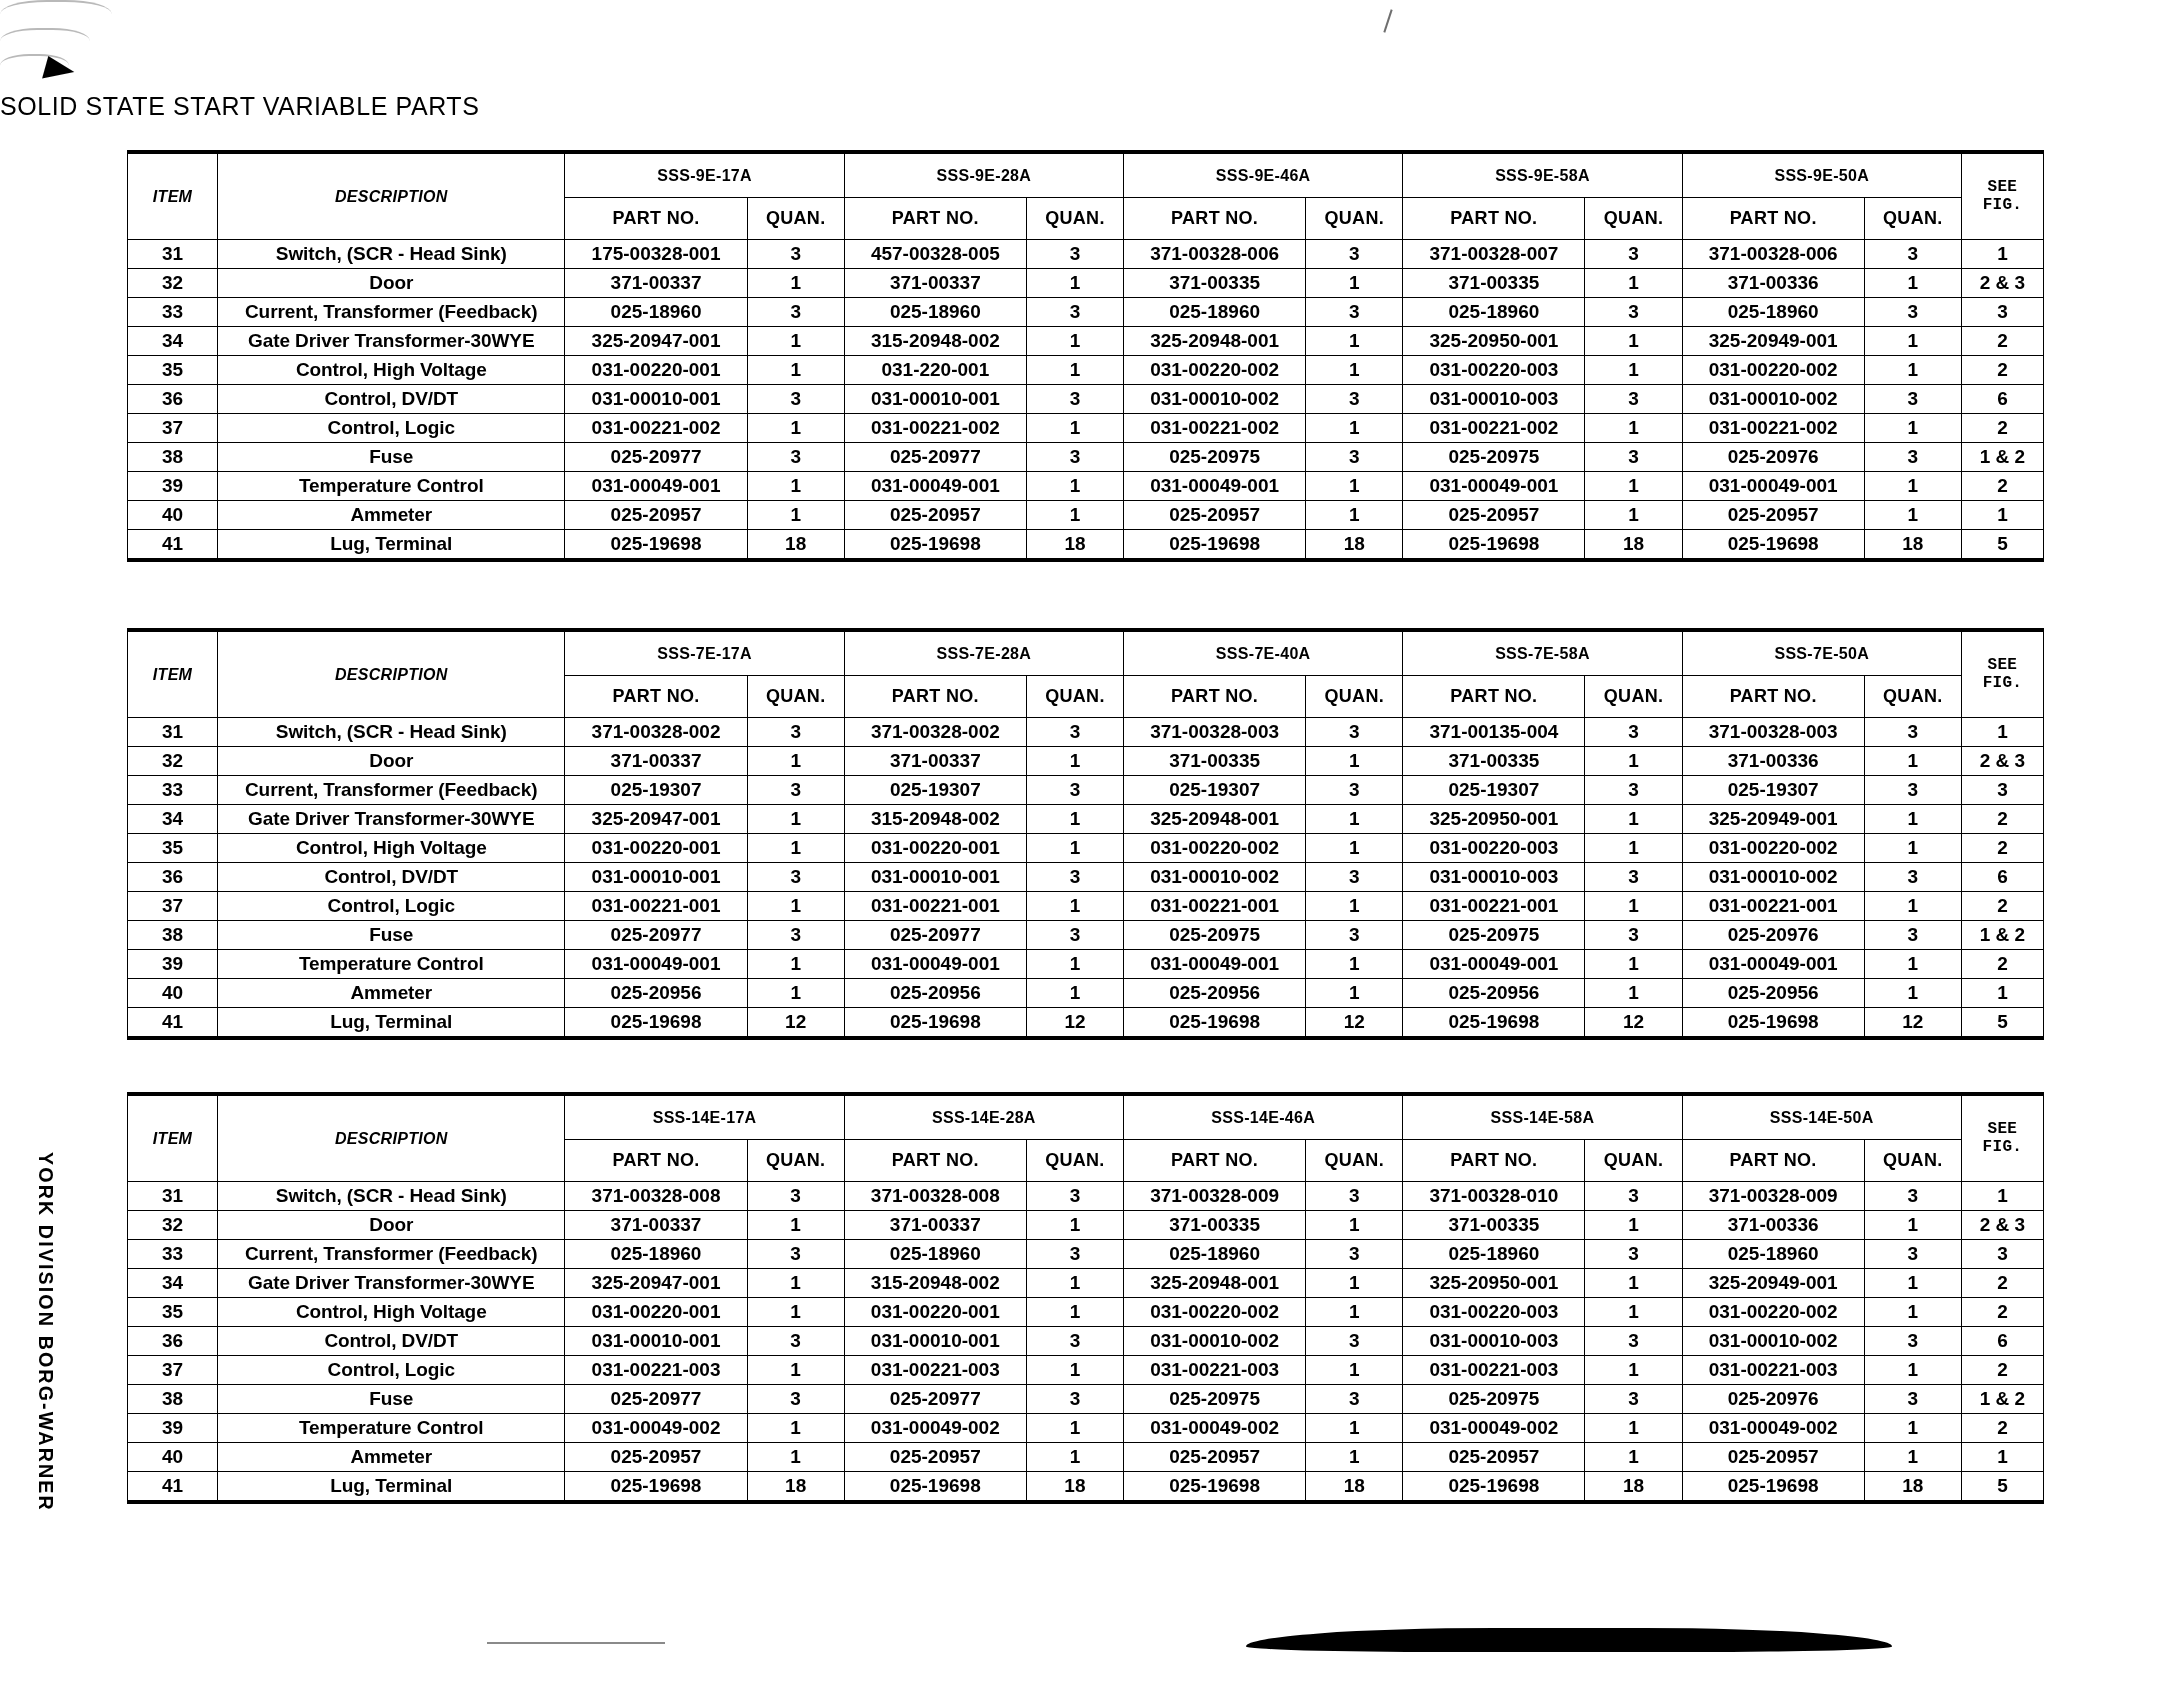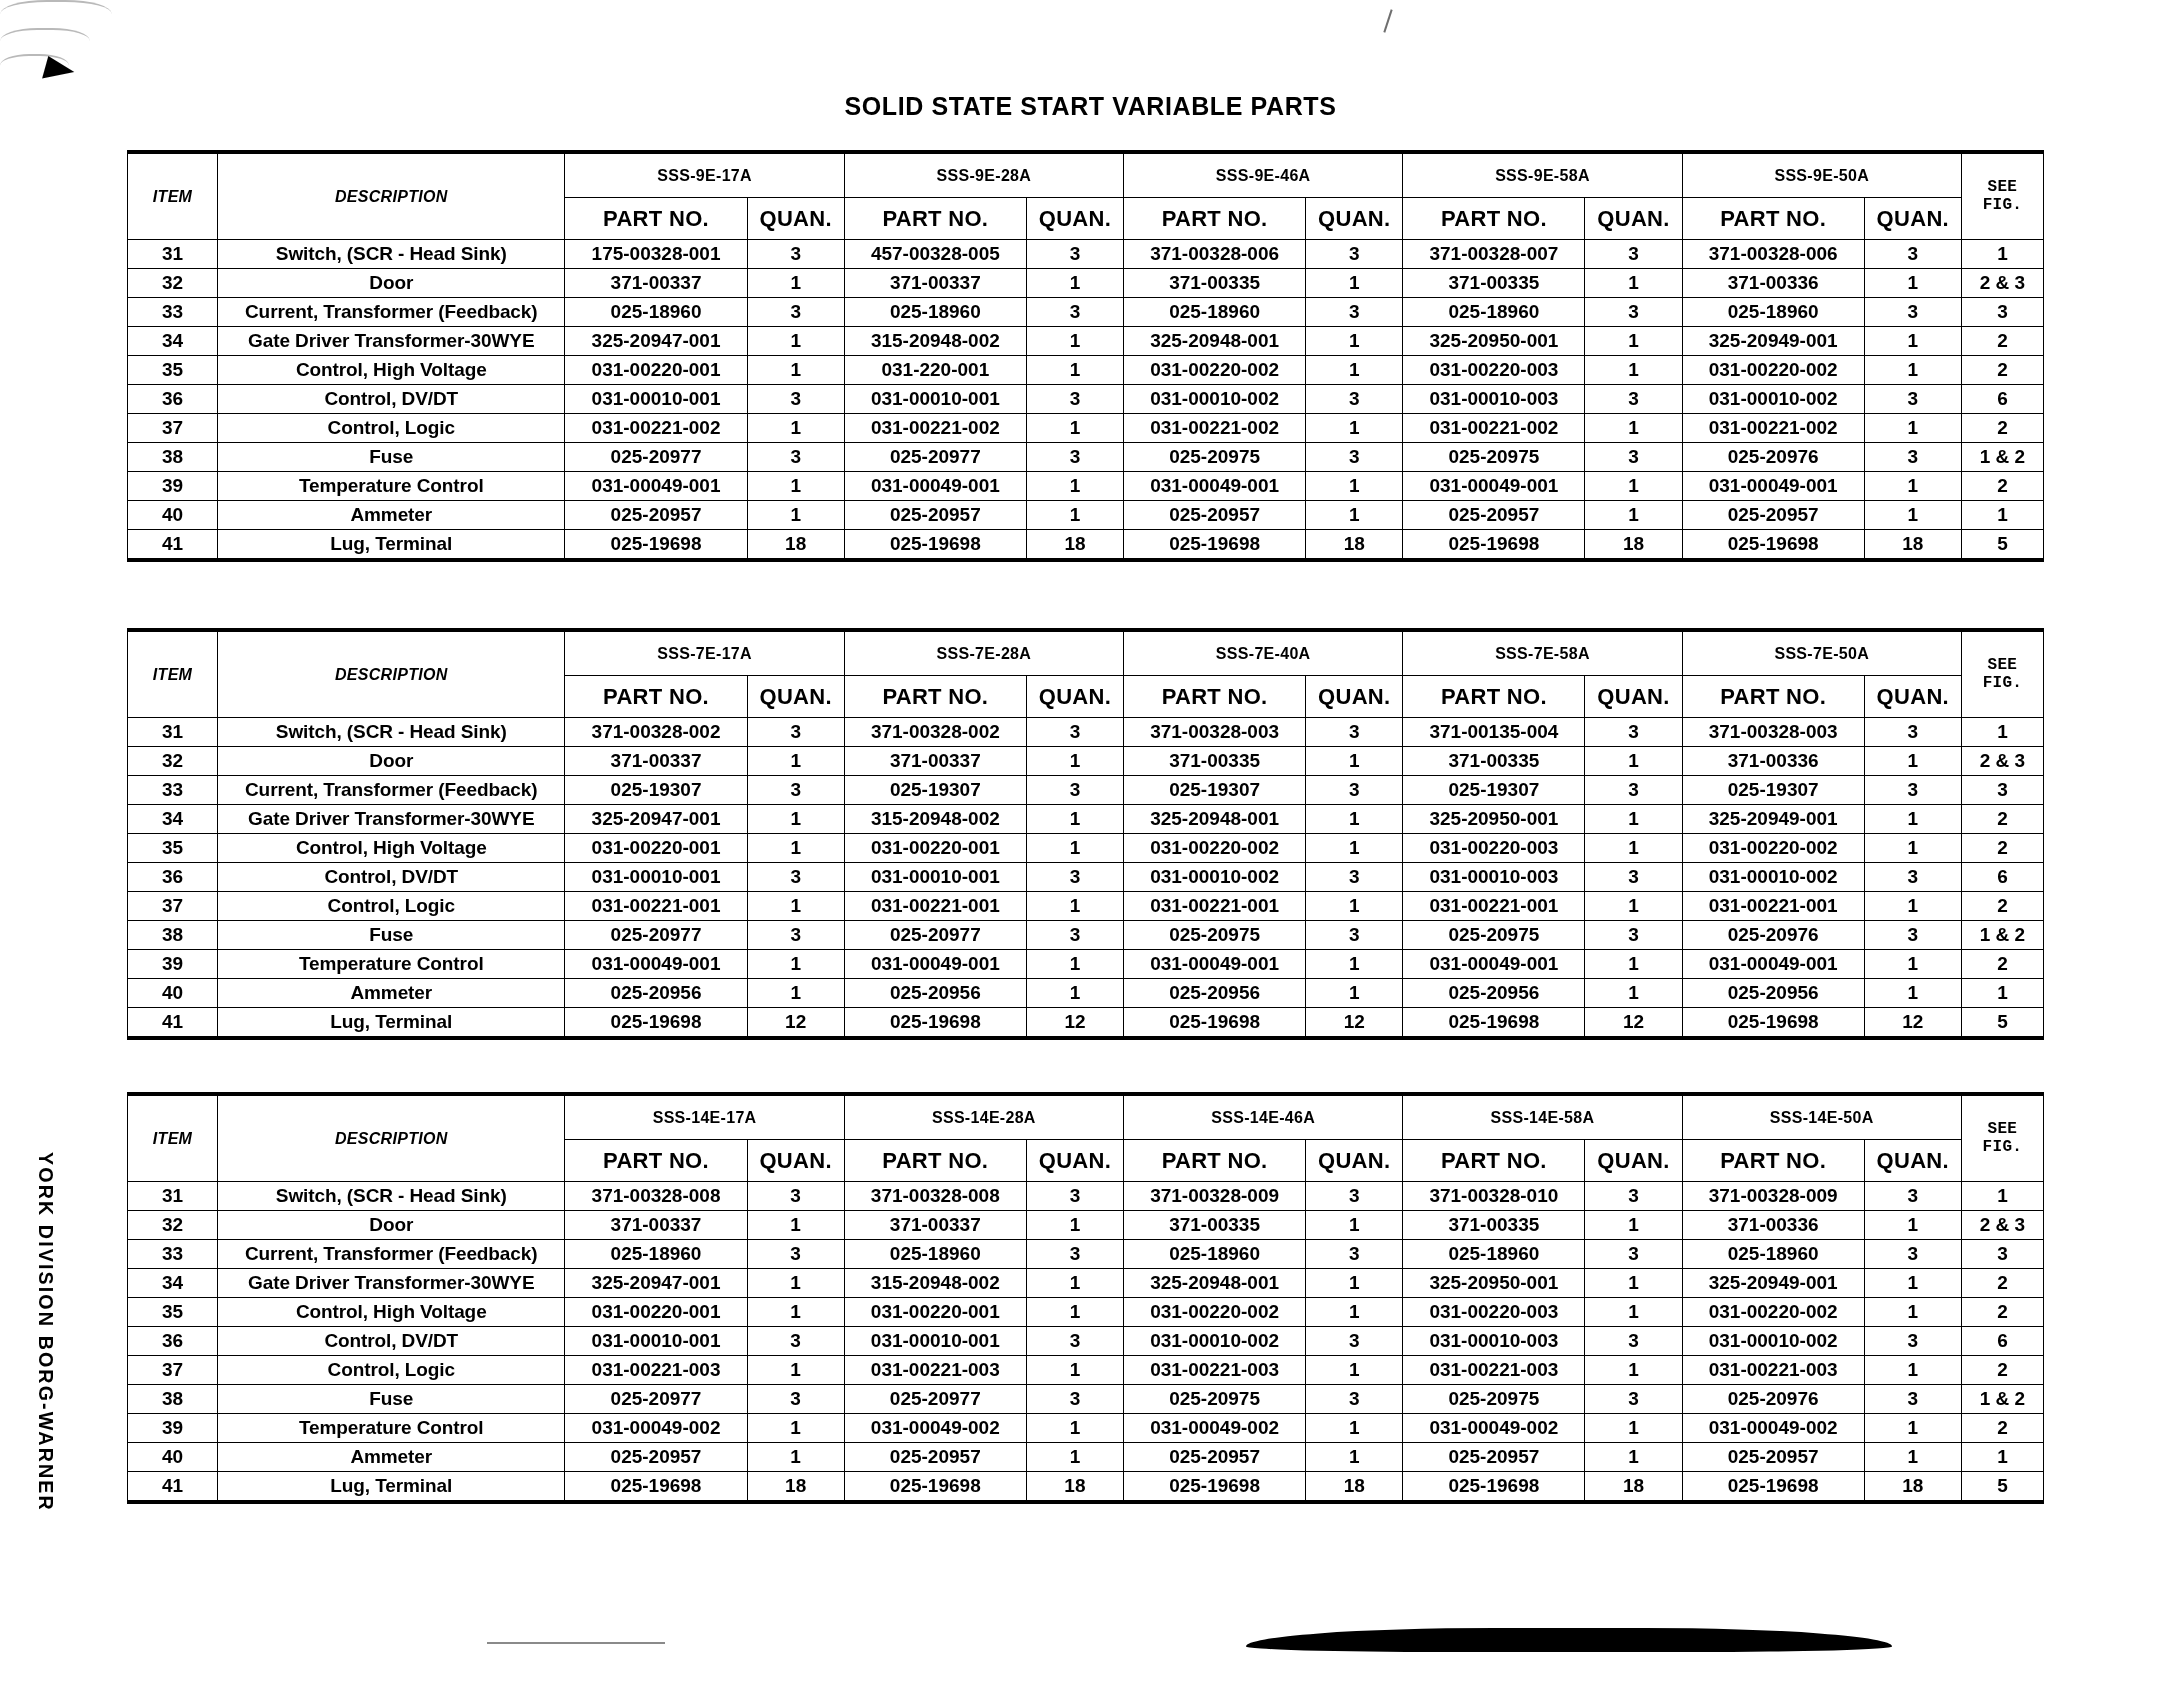--- a/index.html
+++ b/index.html
@@ -15,23 +15,23 @@
     color: #000000;
     overflow: hidden;
   }
 
   
   .page-title {
     position: absolute;
     top: 92px;
     left: 0;
     width: 100%;
-    text-align: center;
+    text-align: left;
     font-size: 25px;
-    font-weight: bold;
+    font-weight: normal;
     letter-spacing: 0.6px;
   }
 
   
   .corner-mark {
     position: absolute;
     top: 54px;
     left: 49px;
     font-size: 28px;
     font-weight: bold;
@@ -88,21 +88,21 @@
   col.c-fig    { width: 82px; }
 
   
   tr.hdr-model th {
     height: 43px;
     font-size: 16px;
     letter-spacing: 0.3px;
   }
   tr.hdr-sub th {
     height: 41px;
-    font-size: 22px;
+    font-size: 18px;
     letter-spacing: 0.3px;
   }
   th.item-head, th.desc-head {
     font-size: 20.6px;
     letter-spacing: 0.7px;
     font-style: italic;
   }
   th.fig-head {
     font-size: 18px;
     line-height: 1.12;

